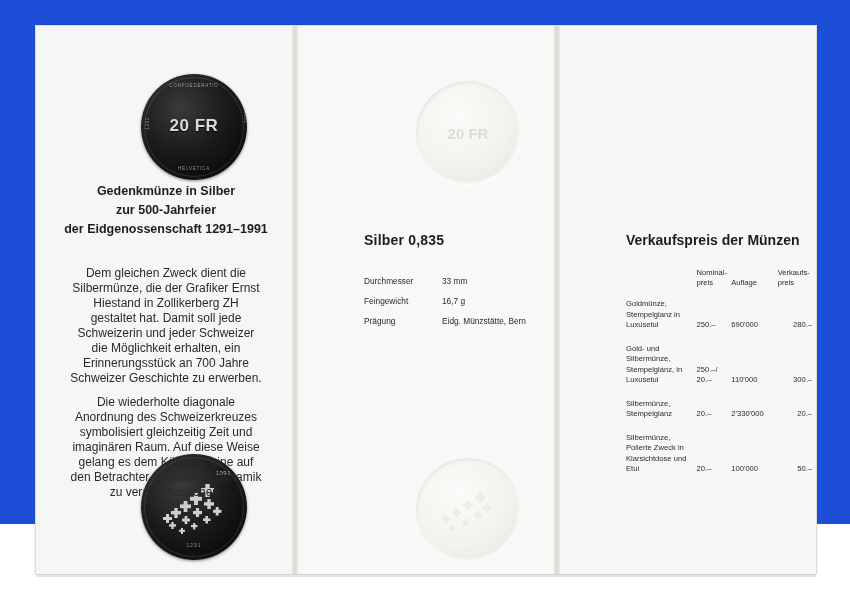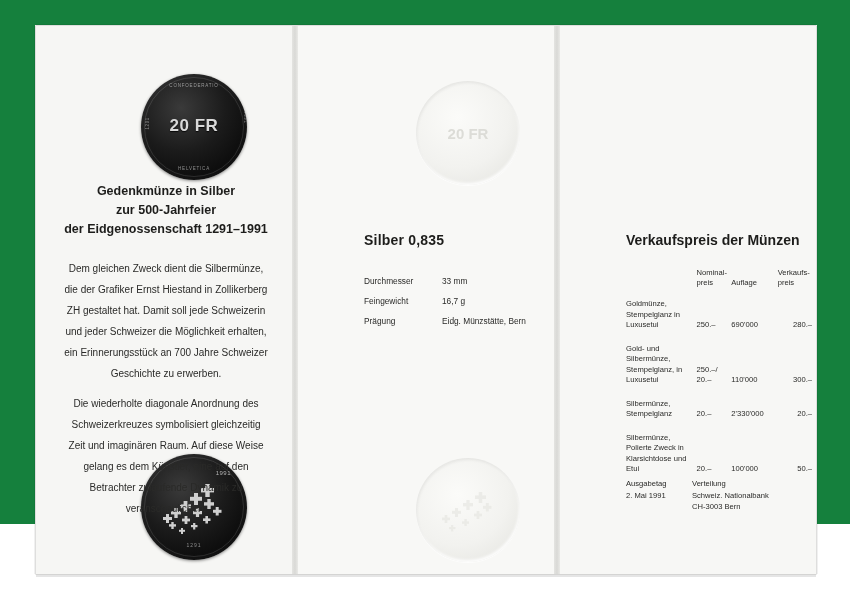--- a/index.html
+++ b/index.html
@@ -11,21 +11,21 @@
     overflow: hidden;
   }
   body {
     font-family: "Liberation Sans", sans-serif;
     color: #231f20;
   }
   .scene {
     position: relative;
     width: 850px;
     height: 524px;
-    background: #15803d;
+    background: #1d4ed8;
   }
   
   .folder {
     position: absolute;
     left: 36px;
     top: 26px;
     width: 780px;
     height: 548px;
     background: #f4f4f2;
     box-shadow: 0 0 0 1px #ececeb;
@@ -193,23 +193,23 @@
     color: #1d1d1b;
   }
   .body-block {
     position: absolute;
     left: 26px;
     top: 232px;
     width: 208px;
     text-align: center;
   }
   .body-block p {
-    margin: 0;
-    font-size: 10px;
-    line-height: 21px;
+    margin: 8px;
+    font-size: 12px;
+    line-height: 15px;
     color: #2a2a28;
   }
   .body-block p + p { margin-top: 9px; }
 
   
   .spec-title {
     position: absolute;
     left: 328px;
     top: 206px;
     font-size: 14px;
@@ -485,29 +485,15 @@
       </tr>
       <tr>
         <td class="desc">Silbermünze, Polierte Zweck in Klarsichtdose und Etui</td>
         <td class="num">20.–</td>
         <td class="ed">100'000</td>
         <td class="vk">50.–</td>
       </tr>
     </tbody>
       </table>
 
-    <div class="issue-block">
-      <div class="row">
-        <div class="c1">Ausgabetag</div>
-        <div class="c2">Verteilung</div>
-      </div>
-      <div class="row">
-        <div class="c1">2. Mai 1991</div>
-        <div class="c2">Schweiz. Nationalbank</div>
-      </div>
-      <div class="row">
-        <div class="c1">&nbsp;</div>
-        <div class="c2">CH-3003 Bern</div>
-      </div>
-    </div>
 
   </div>
 </div>
 
 </body></html>

